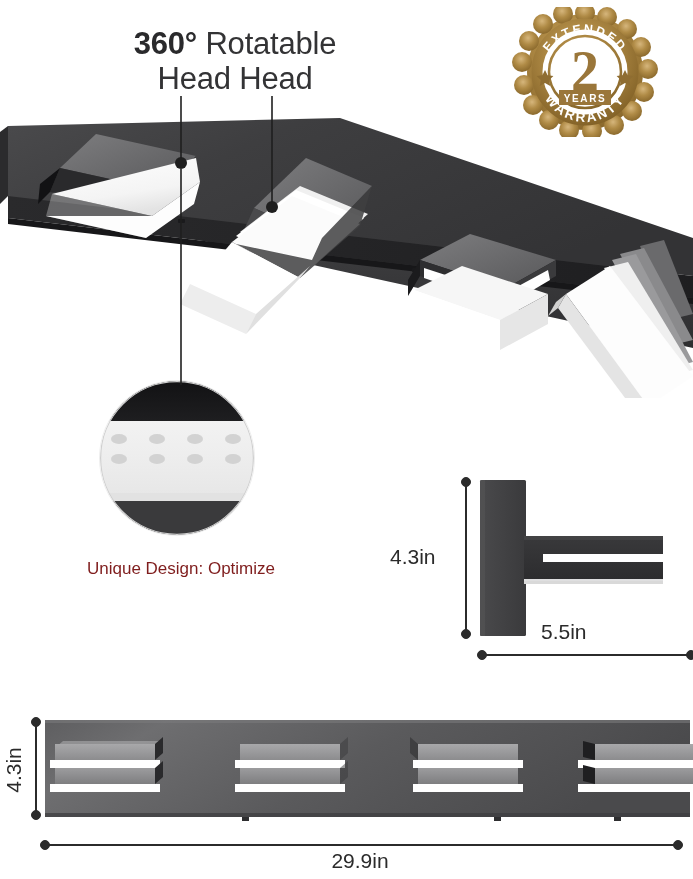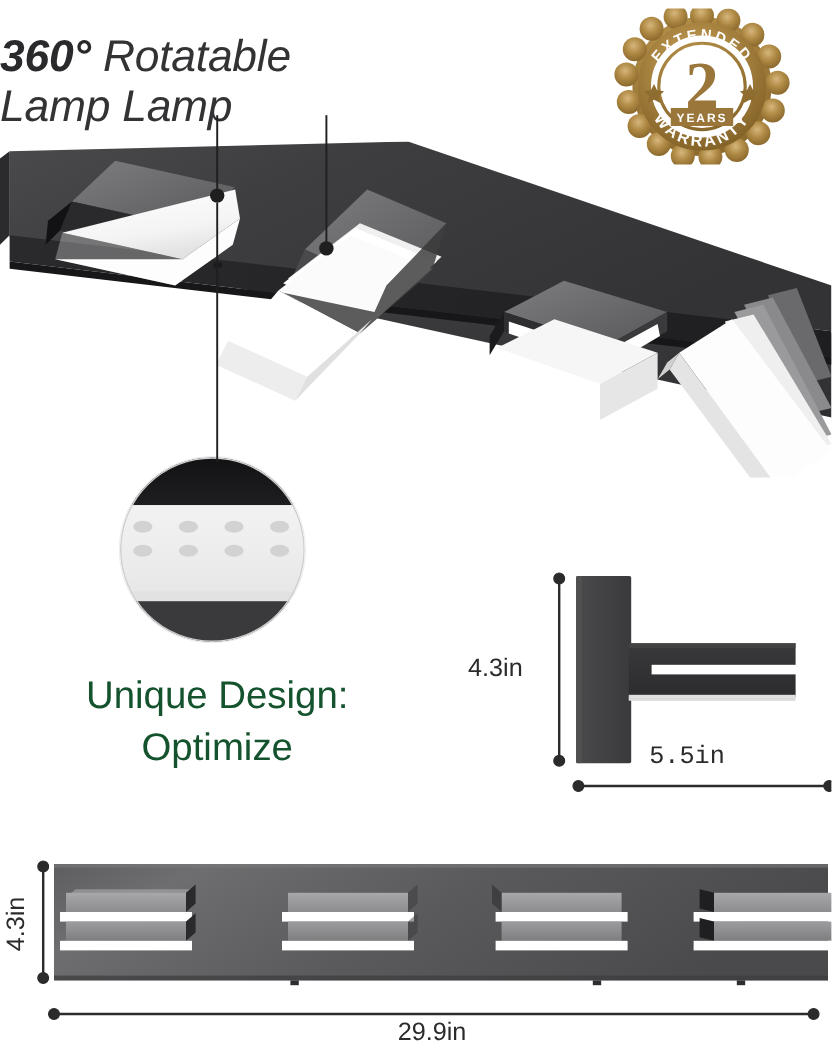--- a/index.html
+++ b/index.html
@@ -11,25 +11,25 @@
     overflow: hidden;
     color: #2b2b2b;
   }
   #stage { position: absolute; inset: 0; }
 
   
   .headline {
     position: absolute;
     left: 0; top: 26px;
     width: 470px;
+    text-align: center;
     line-height: 1.14;
-    font-size: 37px;
+    font-size: 31px;
     color: #333335;
     letter-spacing: -0.2px;
-    font-style: italic;
   }
   .headline .deg { font-weight: 700; color: #2a2a2c; }
   .headline .rest { font-weight: 400; }
   .headline-line2 { font-weight: 400; }
 
   
   .badge-wrap {
     position: absolute;
     left: 511px; top: 7px;
     width: 148px; height: 130px;
@@ -54,36 +54,36 @@
     box-shadow: 0 0 0 1px rgba(0,0,0,0.07);
   }
   .callout svg { display:block; width:100%; height:100%; }
 
   
   .caption {
     position: absolute;
     left: 6px; top: 558px;
     width: 350px;
     text-align: center;
-    font-size: 32px;
+    font-size: 17px;
     line-height: 1.33;
-    color: #14532d;
+    color: #7f1d1d;
   }
 
   
   .side-diagram { position: absolute; left: 440px; top: 462px; width: 253px; height: 205px; }
   .side-diagram svg { display:block; width:100%; height:100%; }
   .dim-label {
     position: absolute;
     font-size: 21px;
     color: #2b2b2b;
     white-space: nowrap;
   }
   .dim-h-side { left: 390px; top: 545px; }
-  .dim-w-side { left: 541px; top: 620px; font-family: Liberation Mono, monospace; }
+  .dim-w-side { left: 541px; top: 620px; }
 
   
   .front-diagram { position: absolute; left: 0; top: 700px; width: 693px; height: 179px; }
   .front-diagram svg { display:block; width:100%; height:100%; }
   .dim-h-front {
     position: absolute;
     left: -9px; top: 758px;
     font-size: 21px;
     color: #2b2b2b;
     transform: rotate(-90deg);
@@ -101,21 +101,21 @@
 </style>
 </head>
 <body>
 
 <div id="stage">
 
   <div class="headline">
     <div>
       <span class="deg">360°</span><span class="rest"> Rotatable</span>
     </div>
-    <div class="headline-line2">Lamp Lamp</div>
+    <div class="headline-line2">Head Head</div>
   </div>
 
   <div class="badge-wrap">
     <svg viewBox="0 0 148 130" xmlns="http://www.w3.org/2000/svg">
       <defs>
         <radialGradient id="goldgrad" cx="45%" cy="35%" r="72%">
           <stop offset="0%" stop-color="#d6b67c"></stop>
           <stop offset="45%" stop-color="#b08b46"></stop>
           <stop offset="100%" stop-color="#836227"></stop>
         </radialGradient>

